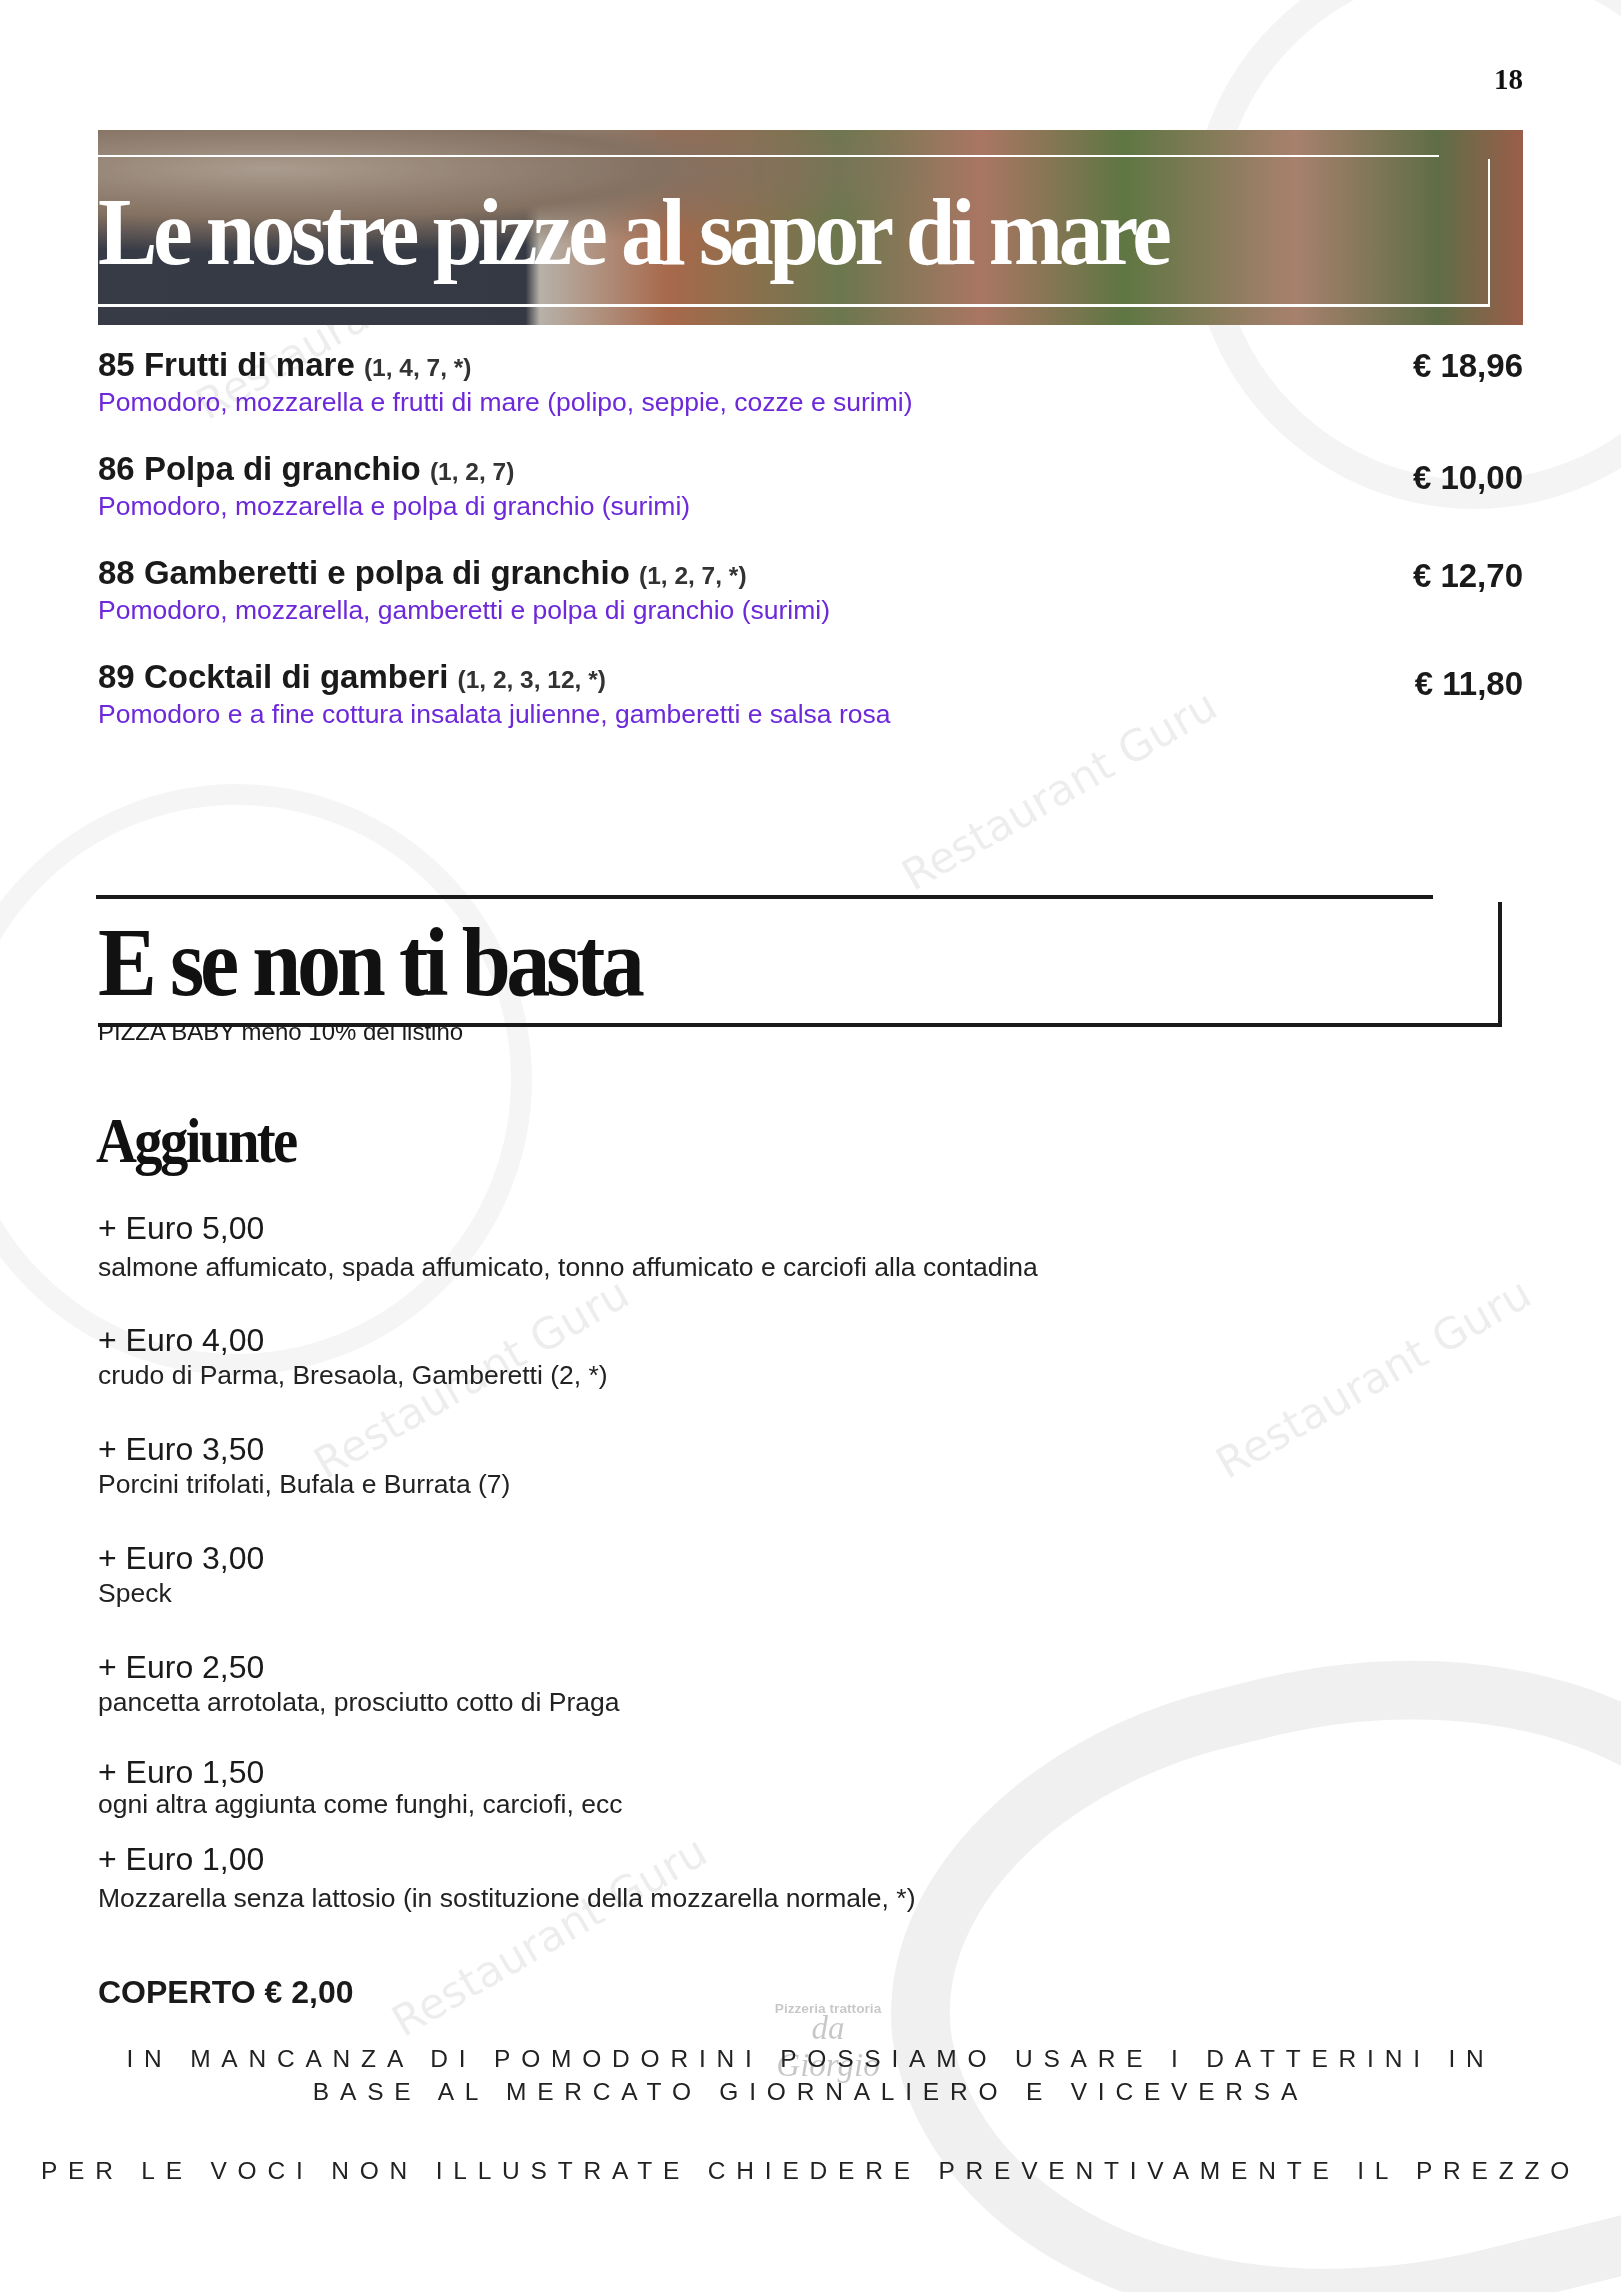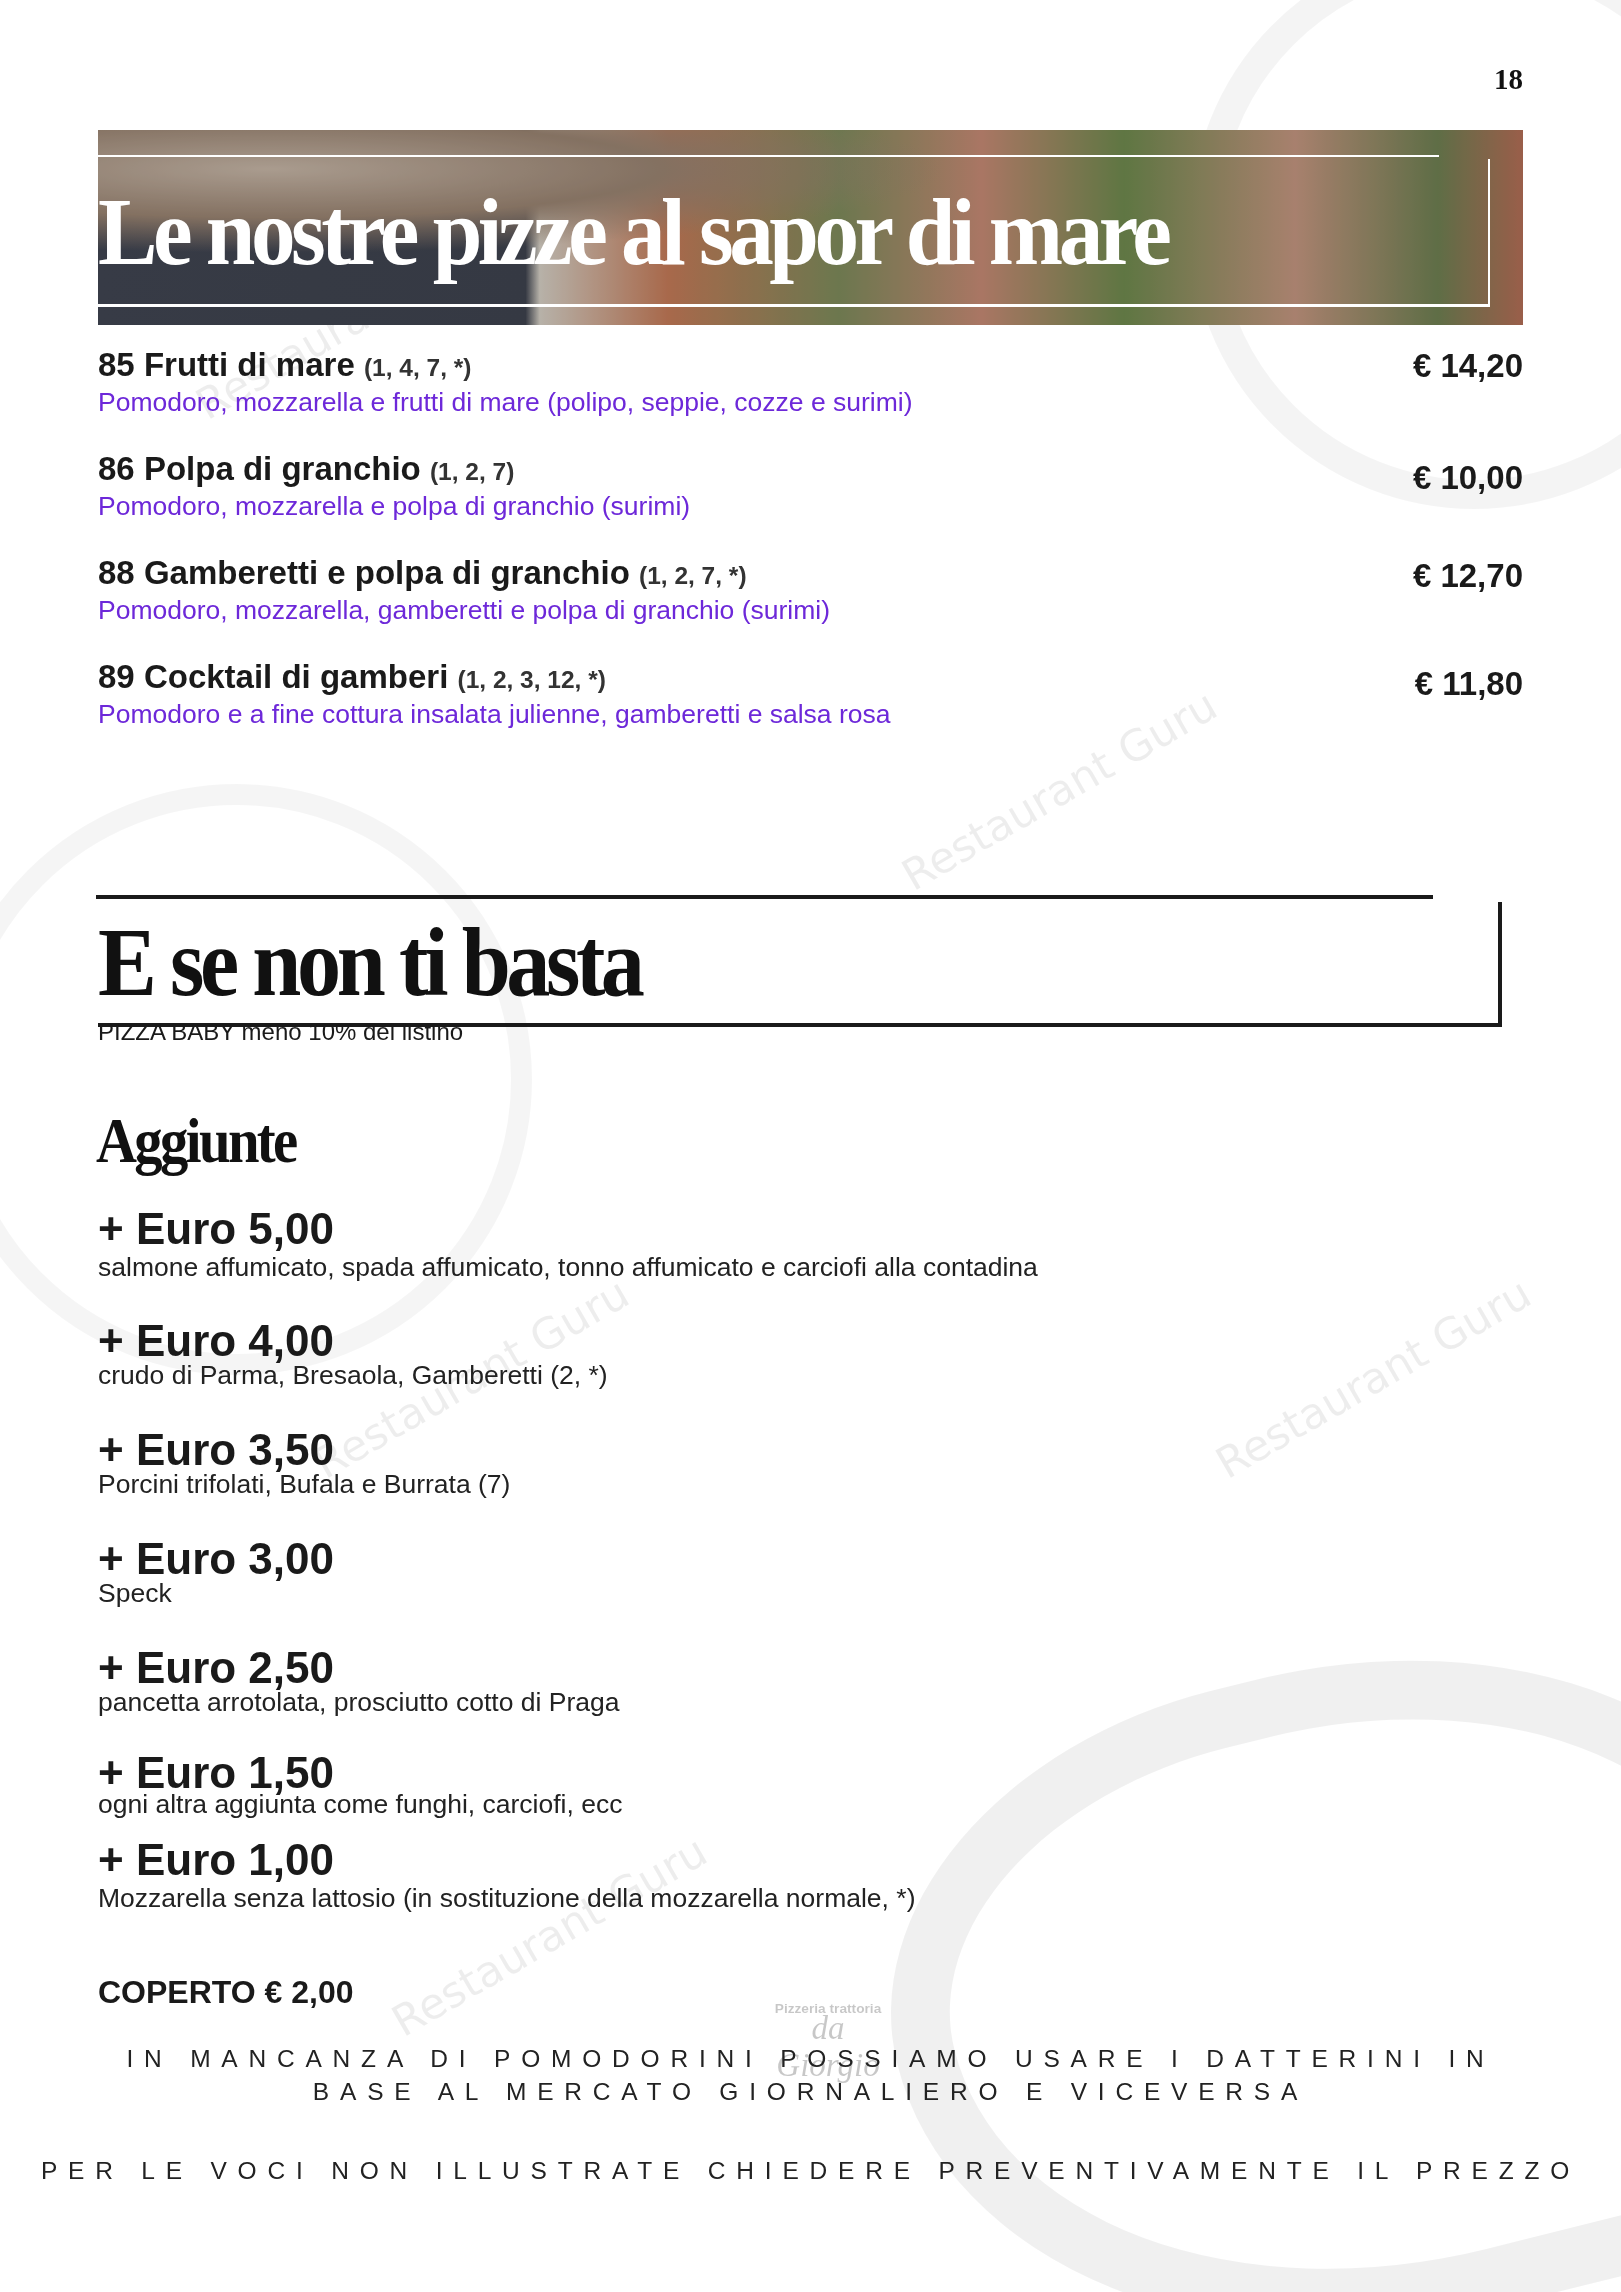--- a/index.html
+++ b/index.html
@@ -60,21 +60,21 @@
   .baby-note { position: absolute; left: 98px; top: 1018px; font-size: 24px; font-weight: normal; color: #1a1a1a; white-space: nowrap; }
   .subsection-title {
     position: absolute; left: 96px; top: 1110px;
     font-family: "Liberation Serif", "DejaVu Serif", serif; font-weight: bold;
     font-size: 63px; line-height: 1; color: #111; letter-spacing: -2.9px;
     transform: scaleX(0.9); transform-origin: left center; white-space: nowrap;
   }
 
   .addons { position: absolute; left: 98px; top: 1210px; }
   .addon { position: absolute; left: 0; white-space: nowrap; }
-  .addon-price { font-size: 44px; font-weight: bold; color: #1a1a1a; line-height: 37px; }
+  .addon-price { font-size: 32px; font-weight: normal; color: #1a1a1a; line-height: 37px; }
   .addon-desc { font-size: 26.5px; color: #222; line-height: 33px; }
 
   .cover-charge { position: absolute; left: 98px; top: 1974px; font-size: 32px; font-weight: bold; color: #1a1a1a; }
 
   .logo { position: absolute; left: 774px; top: 2001px; width: 108px; text-align: center; color: rgba(0,0,0,0.22); }
   .logo-top { font-size: 13.7px; font-weight: bold; display: block; }
   .logo-script { font-family: "Liberation Serif", serif; font-style: italic; font-size: 33px; display: block; margin-top: -5.9px; }
 
   .notice {
     position: absolute; left: 0; width: 1621px; text-align: center;
@@ -105,21 +105,21 @@
 </div>
 
 <div class="items">
   <div class="item">
     <div class="item-name">
       <span>85</span>
       <span>Frutti di mare</span>
       <span class="item-allergens">(1, 4, 7, *)</span>
     </div>
     <div class="item-desc">Pomodoro, mozzarella e frutti di mare (polipo, seppie, cozze e surimi)</div>
-    <div class="item-price" style="top:2px;">€ 14,20</div>
+    <div class="item-price" style="top:2px;">€ 18,96</div>
   </div>
   <div class="item">
     <div class="item-name">
       <span>86</span>
       <span>Polpa di granchio</span>
       <span class="item-allergens">(1, 2, 7)</span>
     </div>
     <div class="item-desc">Pomodoro, mozzarella e polpa di granchio (surimi)</div>
     <div class="item-price" style="top:9.8px;">€ 10,00</div>
   </div>

